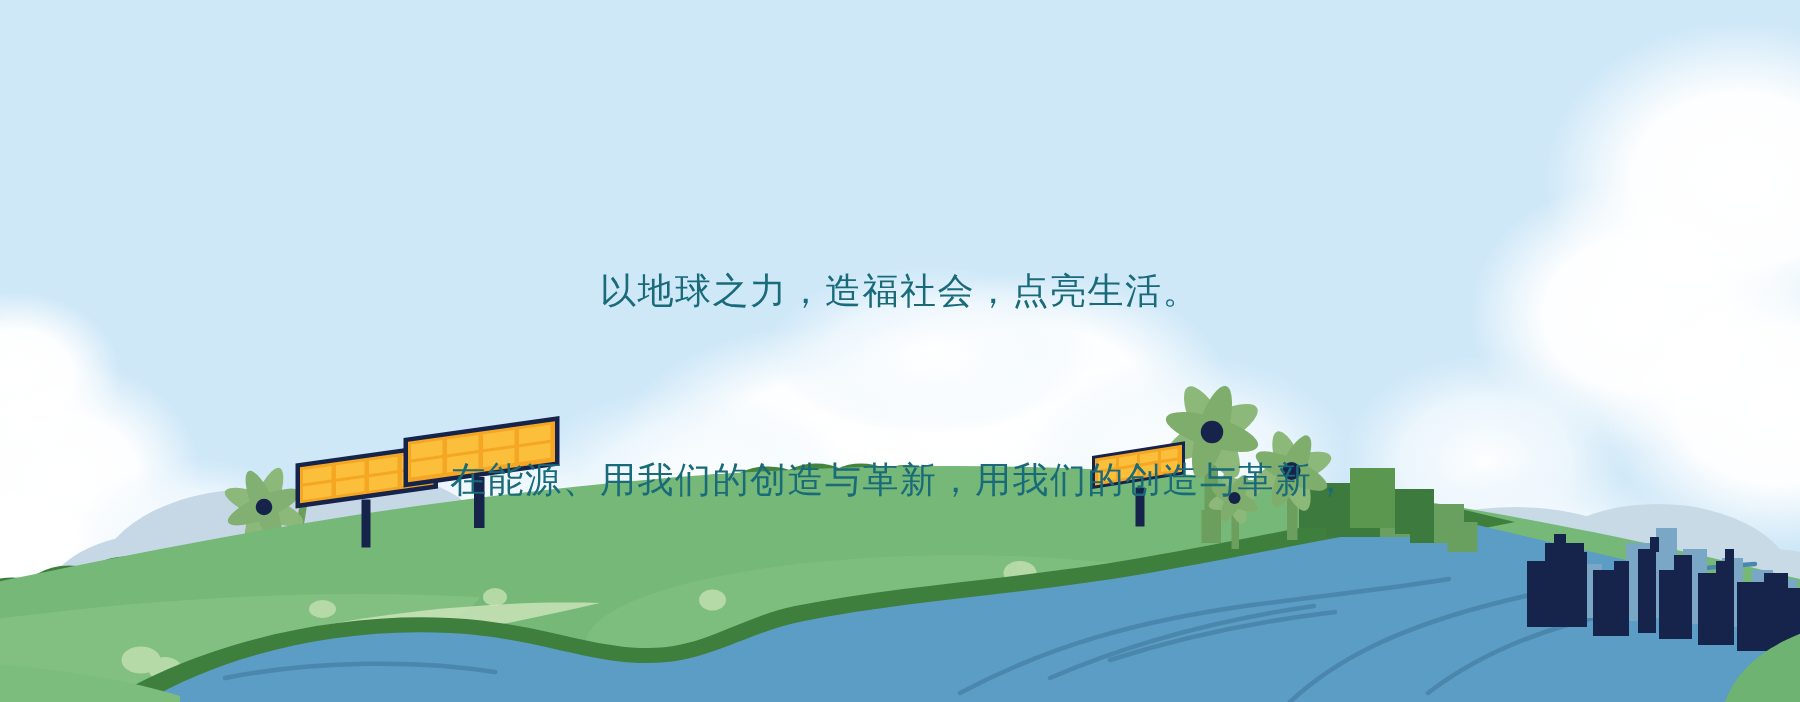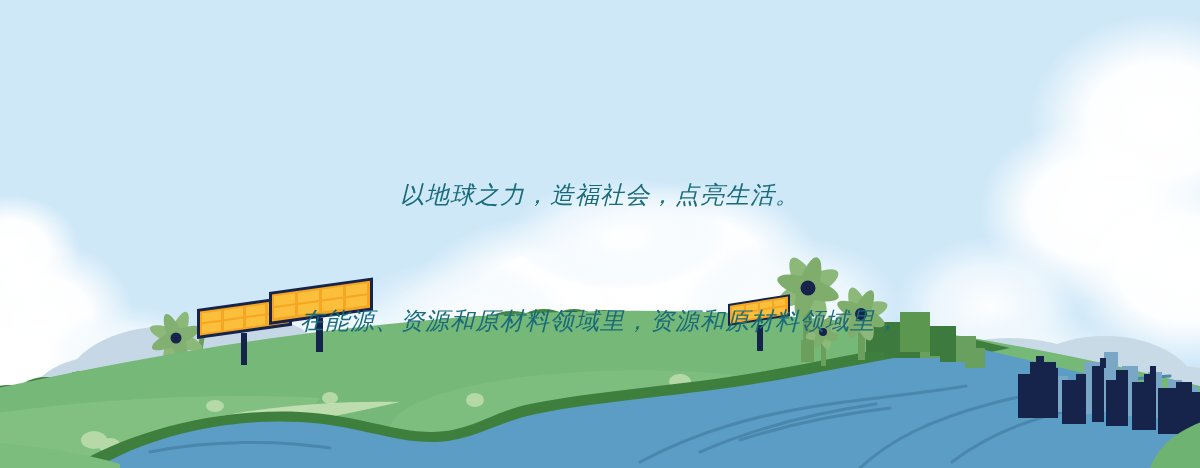--- a/index.html
+++ b/index.html
@@ -2,21 +2,21 @@
 <html><head>
 <meta charset="utf-8">
 <style>
   html,body{margin:0;padding:0;}
   body{
     width:1200px;height:468px;overflow:hidden;
     font-family:"Liberation Sans","DejaVu Sans",sans-serif;
     background:#cfe8f8;
   }
   #banner{
-    position:relative;width:1200px;height:468px;overflow:hidden;font-style:italic;
+    position:relative;width:1200px;height:468px;overflow:hidden;
   }
   #scene{position:absolute;inset:0;width:1200px;height:468px;}
   #headline{
     position:absolute;left:0;top:90px;width:1200px;
     text-align:center;
     color:#1a6b7a;
     font-size:24px;
     line-height:42px;
     letter-spacing:1px;
     white-space:pre;
@@ -312,16 +312,16 @@
 
       <path d="M 1150,468 C 1160,440 1190,420 1240,412 L 1240,468 Z" fill="#6fb372"></path>
 
       <path d="M -40,468 L -40,440 C 30,444 80,452 120,464 L 120,468 Z" fill="#7cbd7e"></path>
 
     </g>
   </svg>
 
   <div id="headline">
     <span class="ln">以地球之力，造福社会，点亮生活。</span>
-    <span class="ln">在能源、资源和原材料领域里，资源和原材料领域里，</span>
+    <span class="ln">在能源、用我们的创造与革新，用我们的创造与革新，</span>
   </div>
 
 </div>
 
 </body></html>

